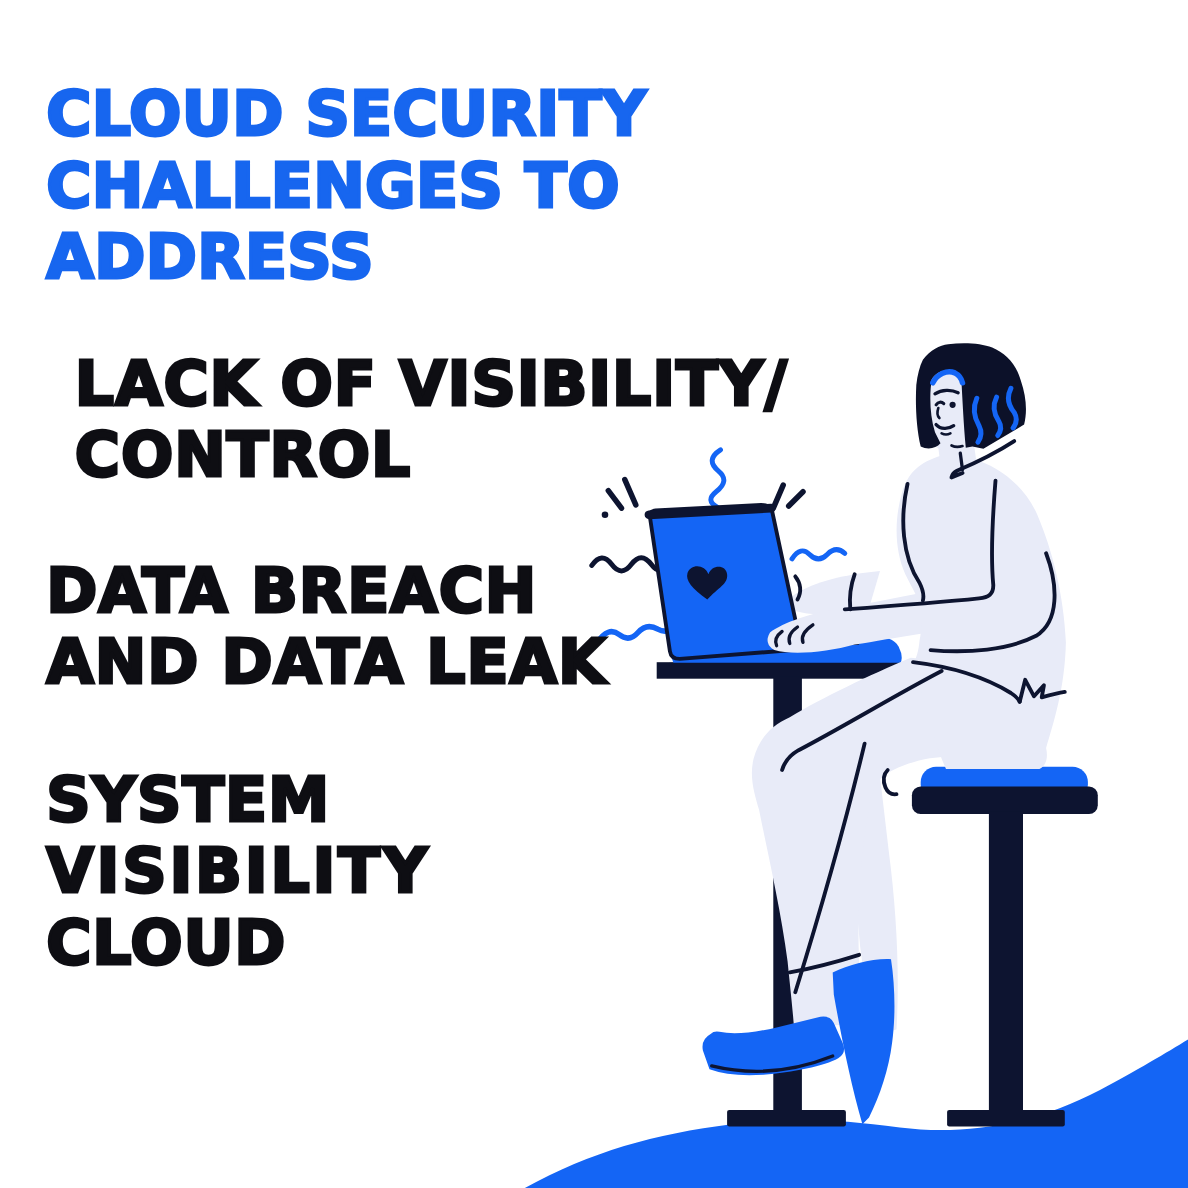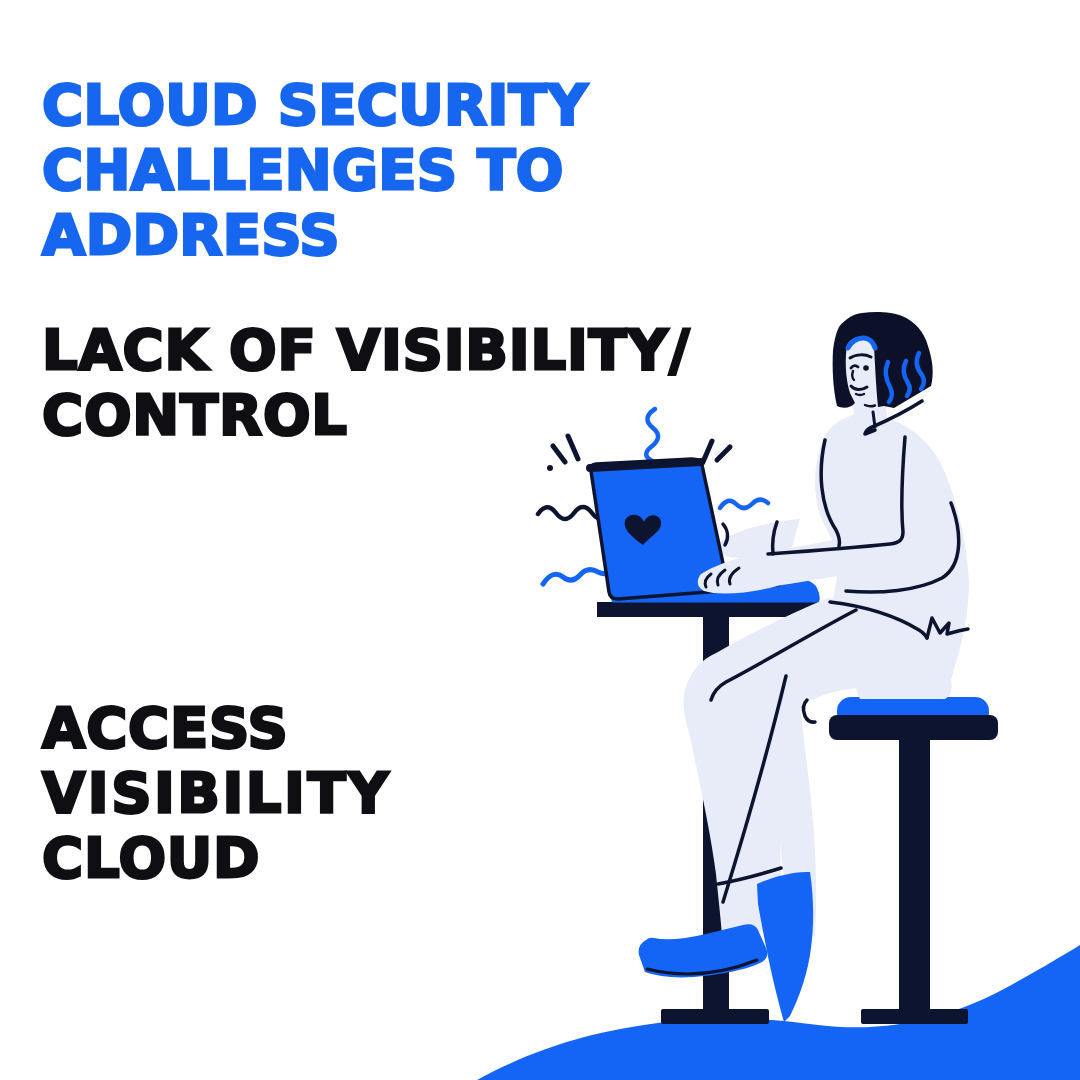--- a/index.html
+++ b/index.html
@@ -6,21 +6,21 @@
   body{width:1080px;height:1080px;overflow:hidden;background:#ffffff;position:relative;
        font-family:"DejaVu Sans","Liberation Sans",sans-serif;}
   .canvas{position:absolute;left:0;top:16px;width:1080px;height:1080px;}
   .art{position:absolute;left:0;top:0;width:1080px;height:1080px;}
   .headline{position:absolute;left:42px;top:56px;margin:0;padding:0;
     font-weight:bold;font-size:56px;line-height:65px;letter-spacing:0.3px;
     color:#1766ef;-webkit-text-stroke:2.8px #1766ef;white-space:pre;}
   .item{position:absolute;left:42px;margin:0;padding:0;
     font-weight:bold;font-size:56px;line-height:65px;letter-spacing:0.8px;
     color:#0e0e13;-webkit-text-stroke:2.8px #0e0e13;white-space:pre;}
-  .item1{top:301px;}
+  .item1{top:301px;margin-left:26px;}
   .item2{top:489px;}
   .item3{top:679px;}
   .item3 span:nth-child(2){letter-spacing:2.5px;}
 </style>
 </head>
 <body>
 
 <div class="canvas">
 
   <svg class="art" viewBox="0 0 1080 1080" aria-hidden="true">
@@ -140,18 +140,20 @@
     </g>
   </svg>
 
   <h1 class="headline"><span>CLOUD SECURITY</span>
 <span>CHALLENGES TO</span>
 <span>ADDRESS</span></h1>
 
   <div class="item item1"><span>LACK OF VISIBILITY/</span>
 <span>CONTROL</span></div>
 
+  <div class="item item2"><span>DATA BREACH</span>
+<span>AND DATA LEAK</span></div>
 
-  <div class="item item3"><span>ACCESS</span>
+  <div class="item item3"><span>SYSTEM</span>
 <span>VISIBILITY</span>
 <span>CLOUD</span></div>
 
 </div>
 
 </body></html>

